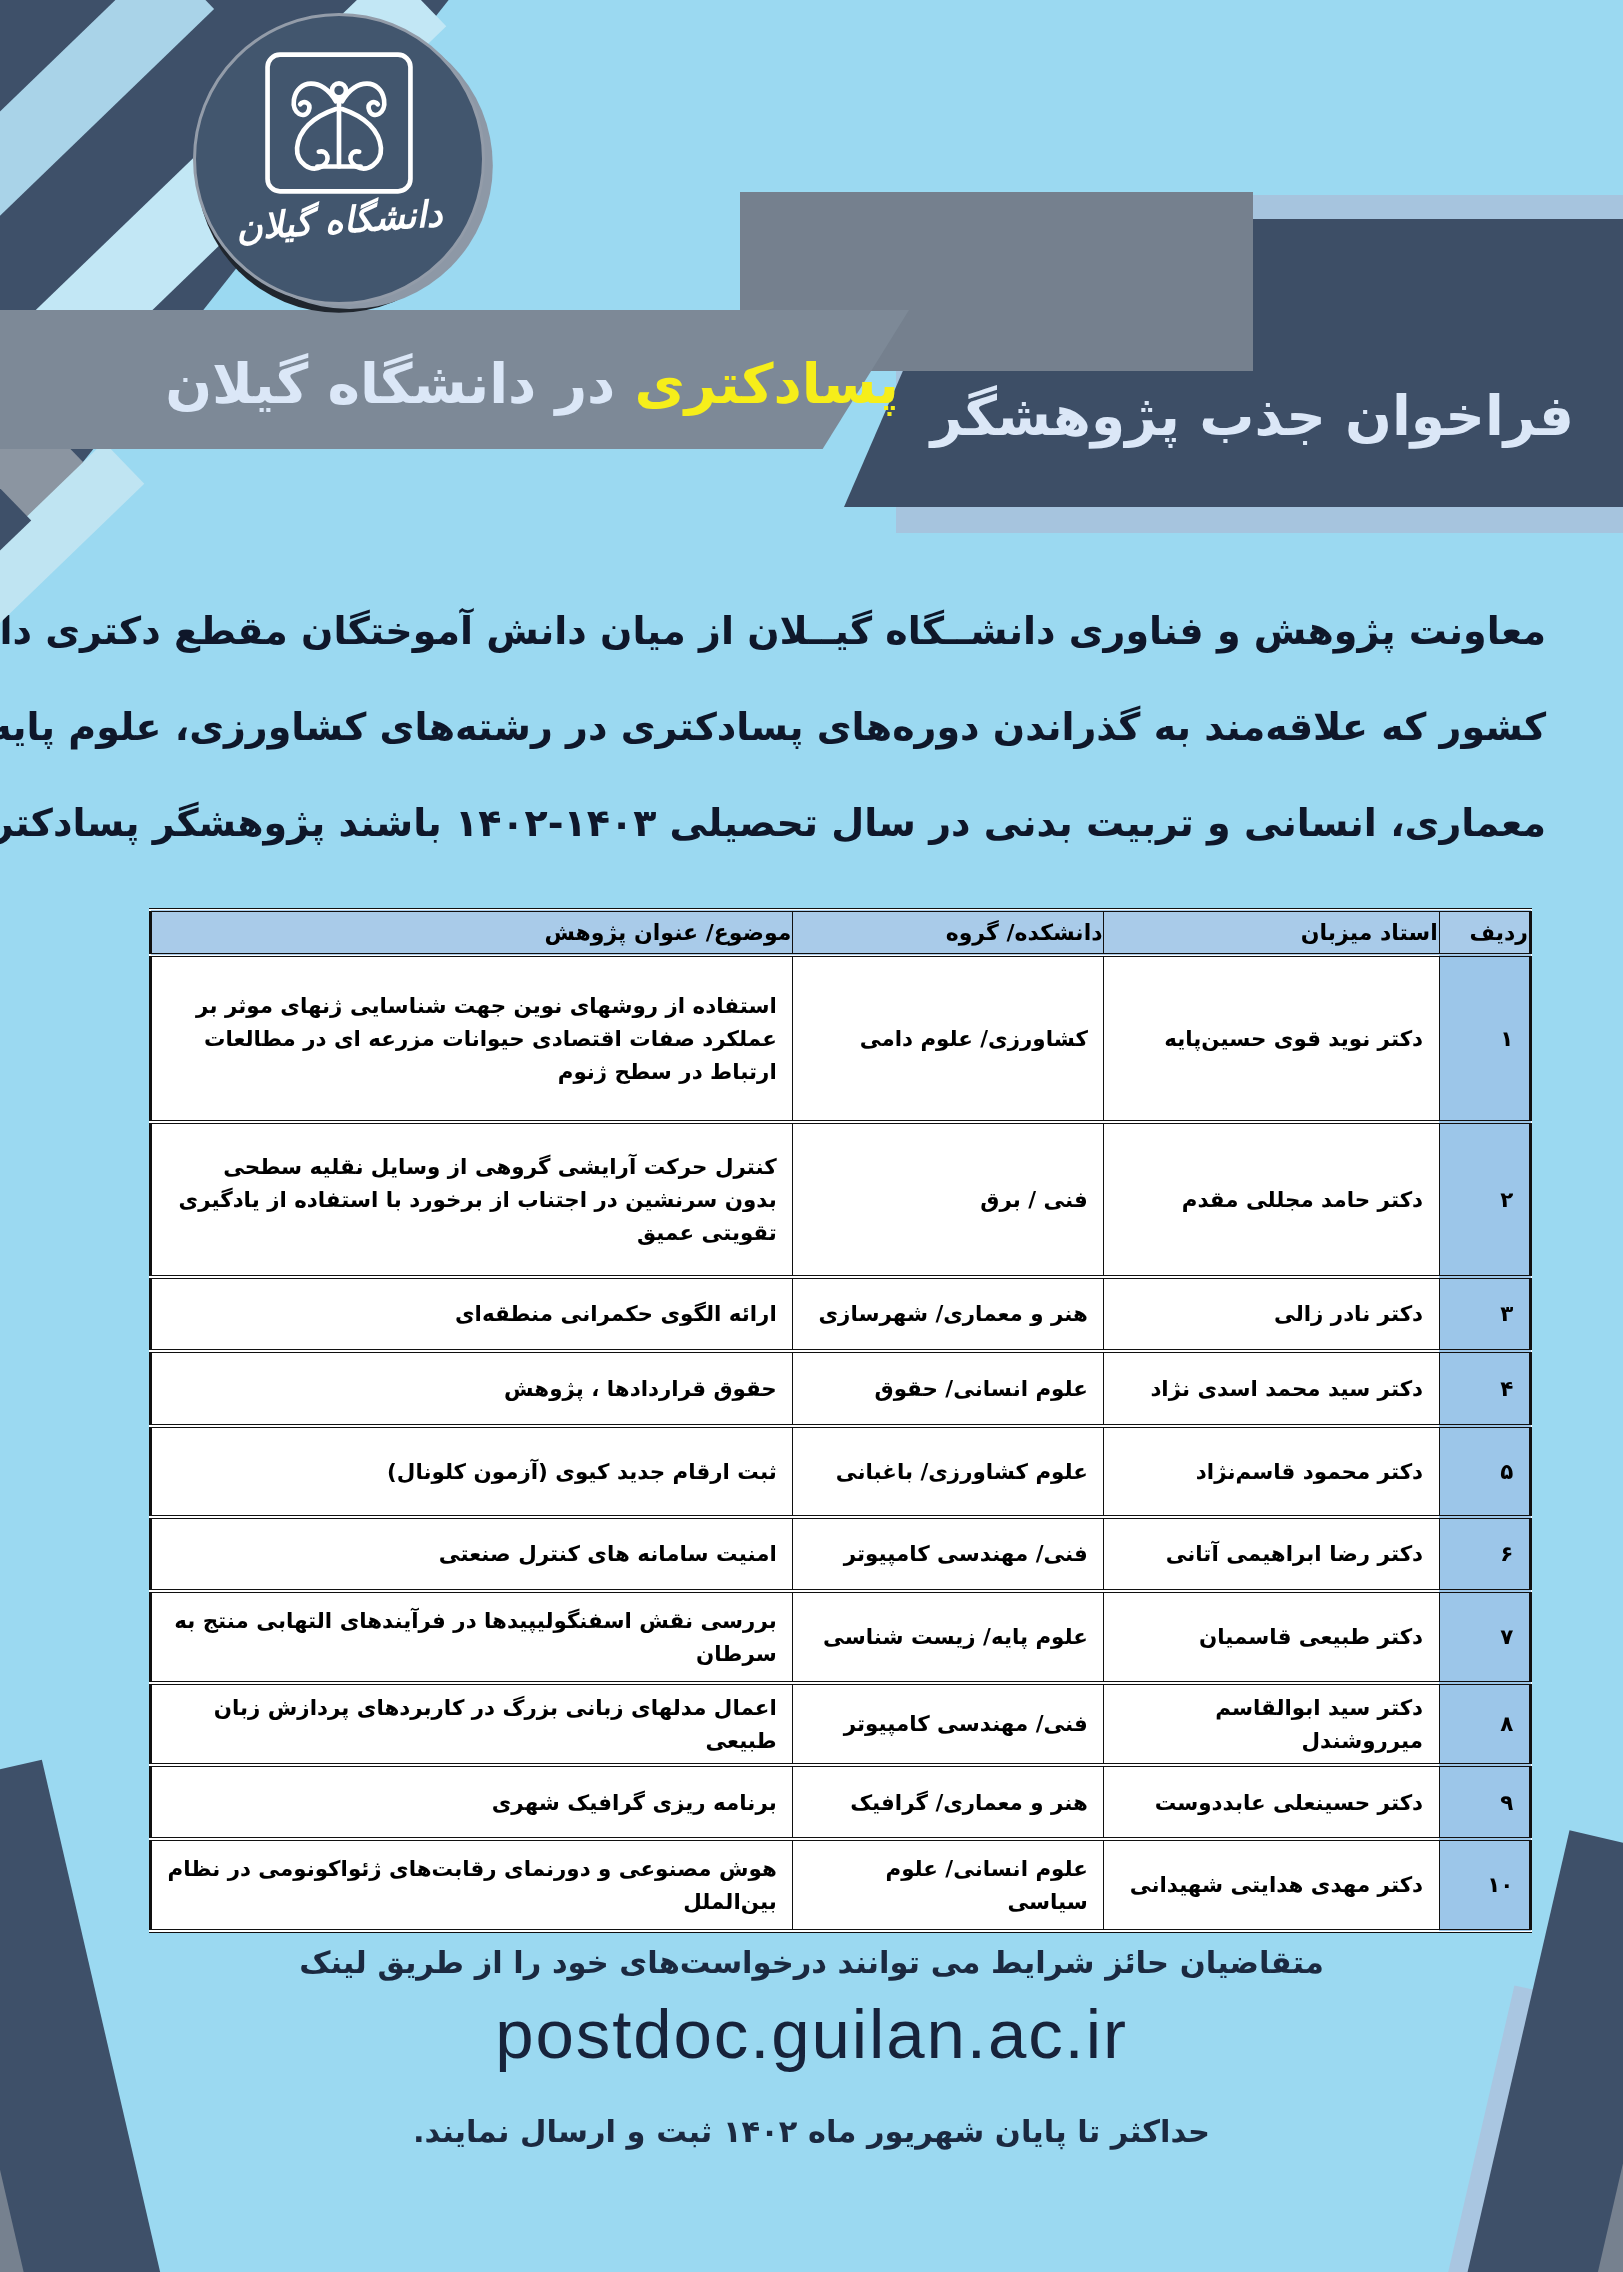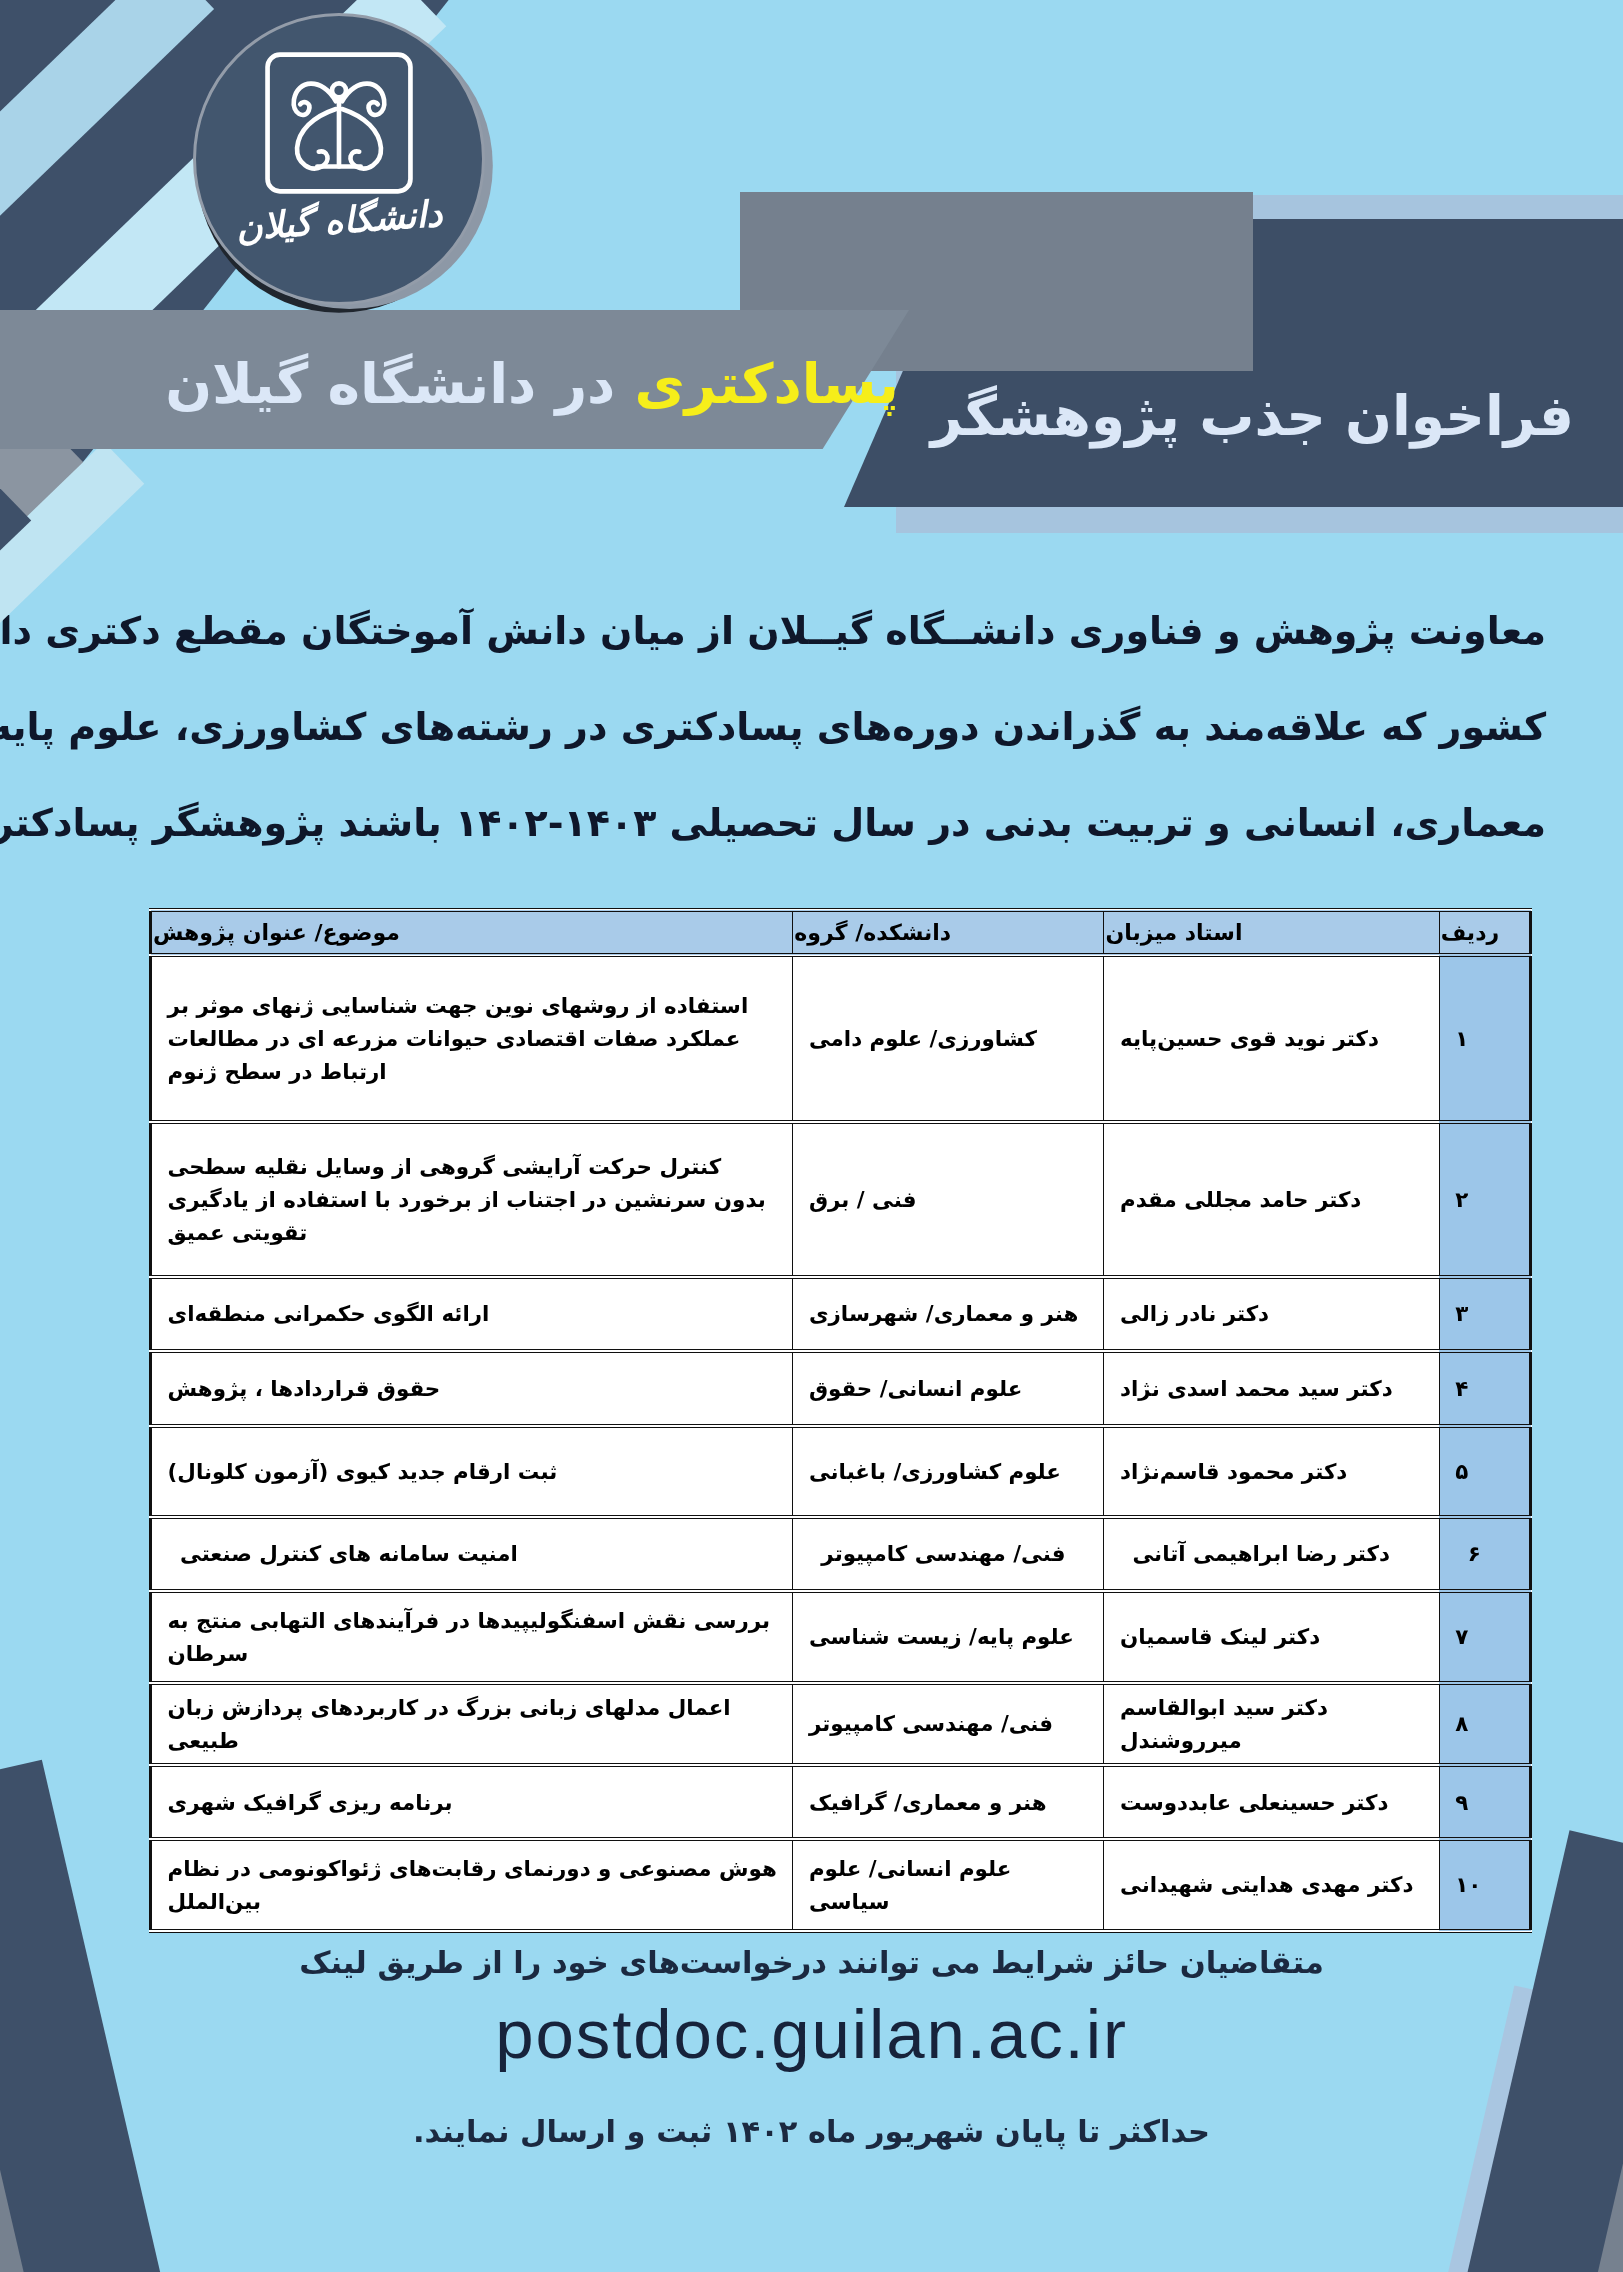--- a/index.html
+++ b/index.html
@@ -47,21 +47,21 @@
   .intro{position:absolute;left:77px;right:77px;top:583px;z-index:4;direction:rtl;}
   .intro-line{color:#0f172a;font-size:38px;font-weight:bold;line-height:96px;
               text-align:justify;text-align-last:justify;white-space:nowrap;}
 
   
   .tbl-wrap{position:absolute;left:149px;top:908px;width:1383px;z-index:4;}
   table{border-collapse:collapse;table-layout:fixed;width:1383px;direction:rtl;background:#ffffff;
         border:3.9px solid #101010;}
   th,td{border-left:1.9px solid #101010;border-right:1.9px solid #101010;
         border-top:4.5px double #101010;border-bottom:4.5px double #101010;
-        font-weight:bold;color:#000;text-align:left;vertical-align:middle;}
+        font-weight:bold;color:#000;text-align:right;vertical-align:middle;}
   th{background:#a9cbe9;font-size:22px;height:39px;}
   td{font-size:21.4px;line-height:1.55;padding:5.2px 15.6px;}
   td.cell-radif{background:#9cc6e9;}
   tr.r0 td{height:153px;} tr.r1 td{height:140px;}
   tr.r2 td{height:60px;}  tr.r3 td{height:60px;}
   tr.r4 td{height:77px;margin-left:24px;} tr.r5 td{height:60px;padding-left:28px;}
   tr.r6 td{height:77px;} tr.r7 td{height:68px;}
   tr.r8 td{height:60px;}  tr.r9 td{height:77px;}
 
   
@@ -176,21 +176,21 @@
             <td class="cell-topic">ثبت ارقام جدید کیوی (آزمون کلونال)</td>
           </tr>
           <tr class="r5">
             <td class="cell-radif">۶</td>
             <td class="cell-professor">دکتر رضا ابراهیمی آتانی</td>
             <td class="cell-group">فنی/ مهندسی کامپیوتر</td>
             <td class="cell-topic">امنیت سامانه های کنترل صنعتی</td>
           </tr>
           <tr class="r6">
             <td class="cell-radif">۷</td>
-            <td class="cell-professor">دکتر لینک قاسمیان</td>
+            <td class="cell-professor">دکتر طبیعی قاسمیان</td>
             <td class="cell-group">علوم پایه/ زیست شناسی</td>
             <td class="cell-topic">بررسی نقش اسفنگولیپیدها در فرآیندهای التهابی منتج به سرطان</td>
           </tr>
           <tr class="r7">
             <td class="cell-radif">۸</td>
             <td class="cell-professor">دکتر سید ابوالقاسم میرروشندل</td>
             <td class="cell-group">فنی/ مهندسی کامپیوتر</td>
             <td class="cell-topic">اعمال مدلهای زبانی بزرگ در کاربردهای پردازش زبان طبیعی</td>
           </tr>
           <tr class="r8">

